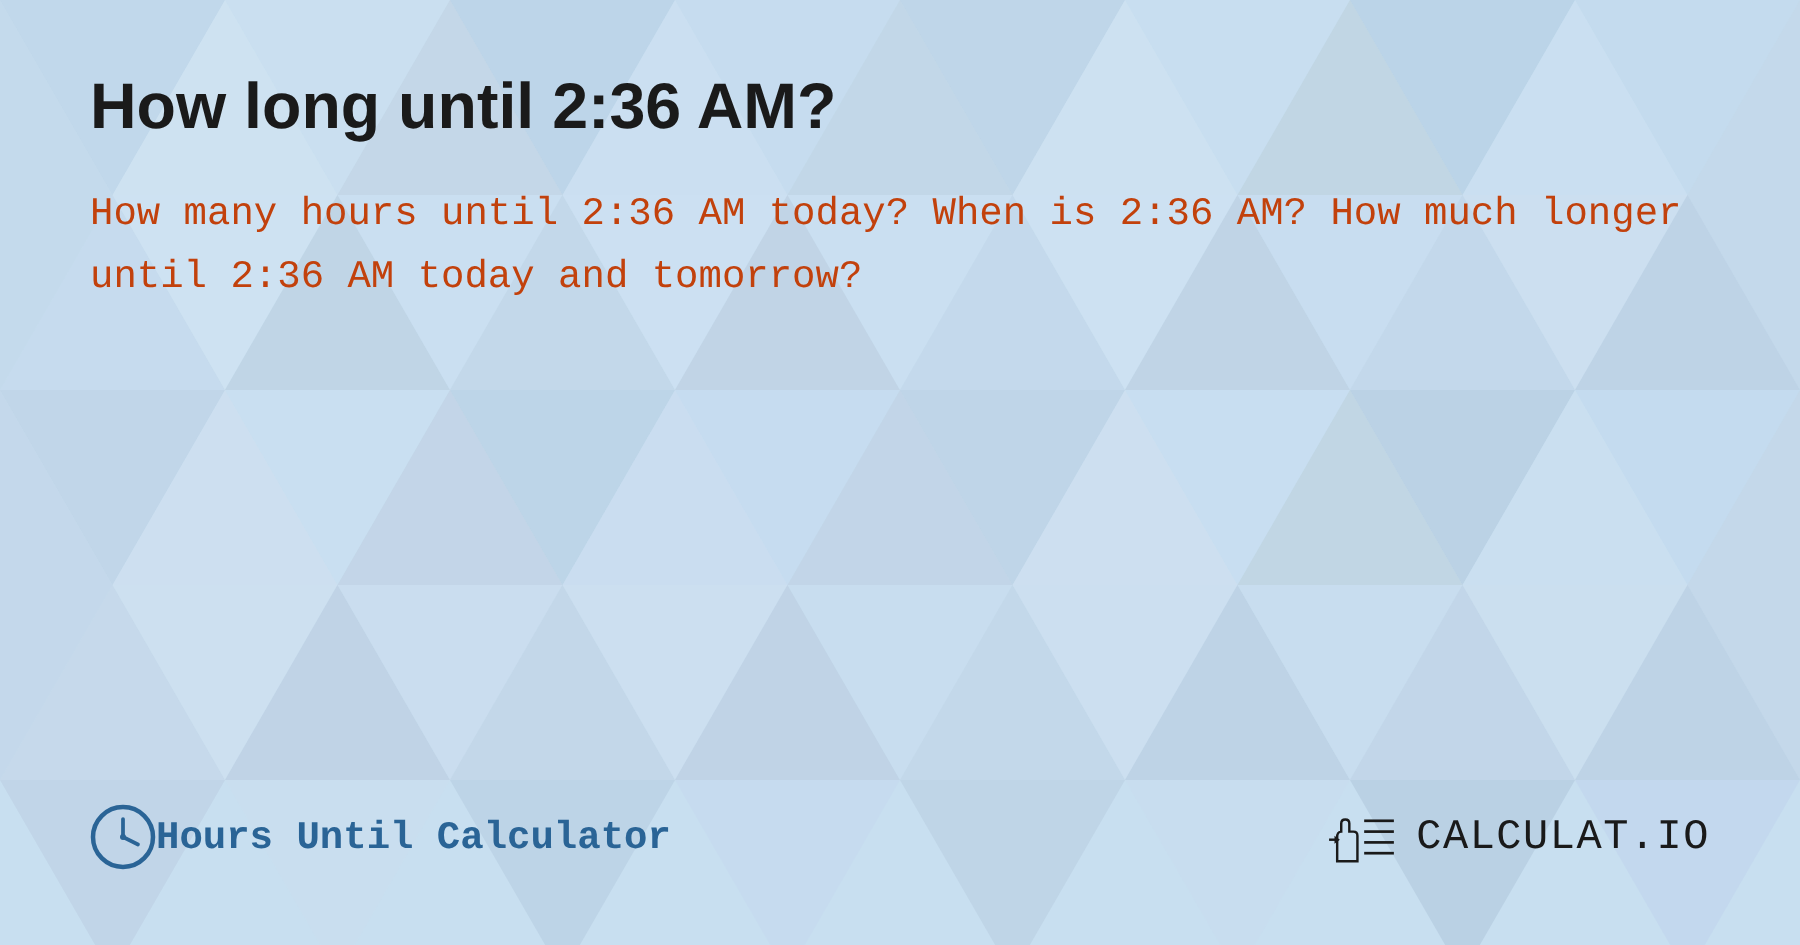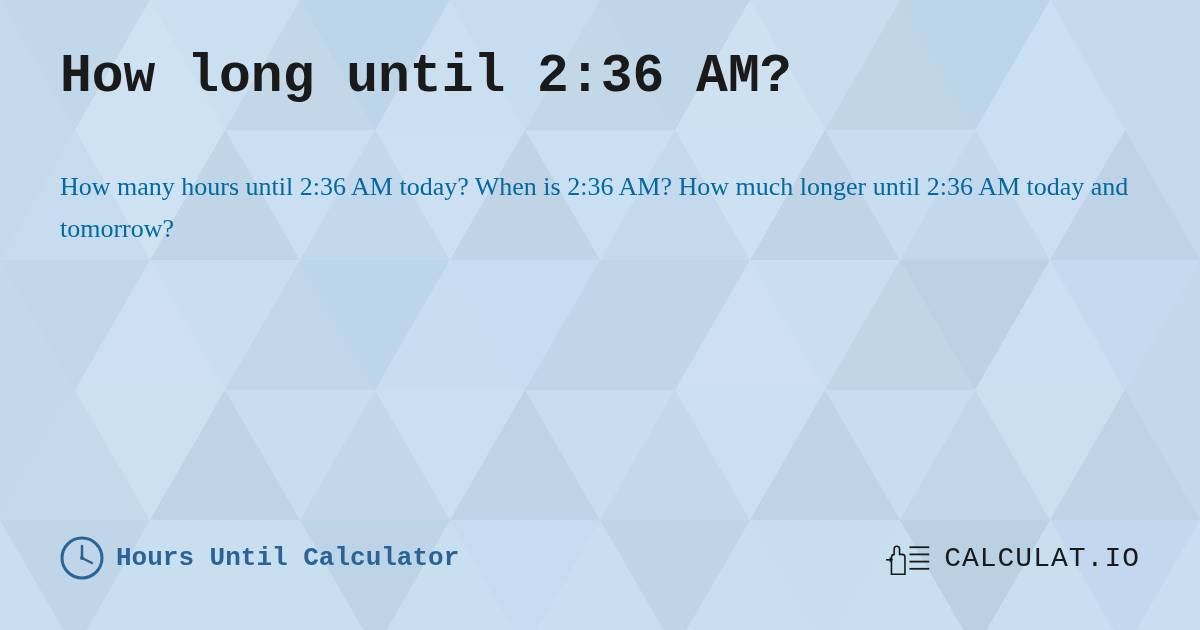--- a/index.html
+++ b/index.html
@@ -30,47 +30,46 @@
       position: relative;
       z-index: 1;
       padding: 48px 60px 40px 60px;
       height: 100%;
       display: flex;
       flex-direction: column;
       justify-content: space-between;
     }
 
     .main-title {
-      font-size: 53px;
+      font-size: 43px;
       font-weight: 700;
       color: #1a1a1a;
-      font-family: Liberation Mono, monospace;
+      font-family: Liberation Sans, sans-serif;
       line-height: 1.1;
-      margin-bottom: 60px;
+      margin-bottom: 27px;
     }
 
     .description {
       font-size: 26px;
-      color: #0369a1;
-      font-family: Liberation Serif, serif;
+      color: #c2410c;
+      font-family: Liberation Mono, monospace;
       line-height: 1.6;
       max-width: 1080px;
     }
 
     .footer {
       display: flex;
       justify-content: space-between;
       align-items: center;
       padding-bottom: 10px;
     }
 
     .footer-brand-left {
       display: flex;
       align-items: center;
-      gap: 12px;
       justify-content: flex-end;
     }
 
     .clock-icon {
       width: 44px;
       height: 44px;
       flex-shrink: 0;
     }
 
     .brand-text {

